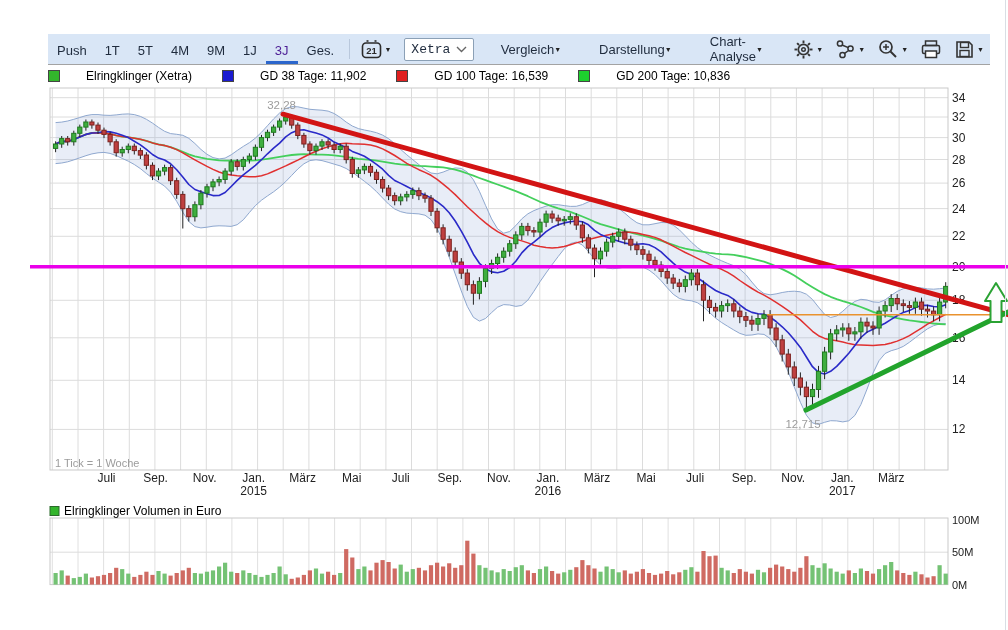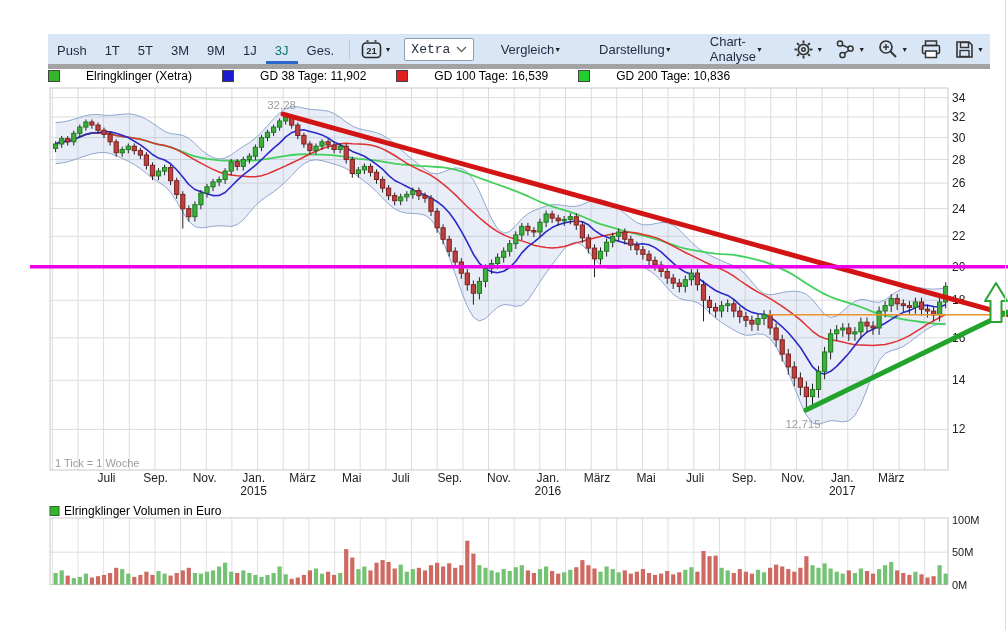--- a/index.html
+++ b/index.html
@@ -1,21 +1,21 @@
 <!DOCTYPE html>
 <html><head>
 <meta charset="utf-8">
 <style>
   html,body{margin:0;padding:0;background:#fff;}
   body{font-family:"Liberation Sans",sans-serif;color:#222;}
   #stage{position:relative;width:1008px;height:630px;background:#fff;overflow:hidden;}
   .toolbar{position:absolute;left:48px;top:34px;width:942px;height:30px;background:#d9e6f6;
-           border-bottom:5px solid #a3a3a3;display:flex;align-items:center;font-size:13px;color:#1f2b3d;}
+           border-bottom:1px solid #a3a3a3;display:flex;align-items:center;font-size:13px;color:#1f2b3d;}
   .range{padding:8px 9px 6px 9px;cursor:pointer;}
-  .range.active{color:#0f766e;box-shadow:inset 0 -3px 0 #2b66cc;}
+  .range.active{color:#4c1d95;box-shadow:inset 0 -3px 0 #2b66cc;}
   .tb-sep{width:1px;height:20px;background:#b9c8dc;margin:0 6px;}
   .tb-btn{display:flex;align-items:center;gap:1px;margin:0 5px;cursor:pointer;}
   .caret{font-size:7px;color:#222;line-height:1;}
   .select{display:flex;align-items:center;justify-content:space-between;width:146px;height:21px;
           background:#fff;border:1px solid #8ba0b6;border-radius:2px;margin:0 8px;padding:0 6px;font-size:13px;font-family:Liberation Mono, monospace;}
   .menu{display:flex;align-items:center;gap:0;margin:0 19px;cursor:pointer;}
   .iconbtn{display:flex;align-items:center;gap:2px;margin:0 6px;cursor:pointer;}
   .legendbar{position:absolute;left:48px;top:66px;width:950px;height:20px;display:flex;align-items:center;
              font-size:12px;color:#000;}
   .leg-item{display:flex;align-items:center;margin-right:30px;white-space:nowrap;gap:20px;}
@@ -25,21 +25,21 @@
   svg text{font-family:"Liberation Sans",sans-serif;}
 </style>
 </head>
 <body>
 <div id="stage">
 
   <div class="toolbar">
     <span class="range">Push</span>
     <span class="range">1T</span>
     <span class="range">5T</span>
-    <span class="range">3M</span>
+    <span class="range">4M</span>
     <span class="range">9M</span>
     <span class="range">1J</span>
     <span class="range active">3J</span>
     <span class="range">Ges.</span>
     <span class="tb-sep"></span>
     <span class="tb-btn">
       <svg width="23" height="21" viewBox="0 0 23 21">
         <rect x="2.5" y="4" width="18" height="14.5" rx="3.5" fill="none" stroke="#2b2b2b" stroke-width="1.6"></rect>
         <line x1="6.5" y1="2" x2="8.5" y2="2" stroke="#2b2b2b" stroke-width="1.6"></line>
         <line x1="14.5" y1="2" x2="16.5" y2="2" stroke="#2b2b2b" stroke-width="1.6"></line>

